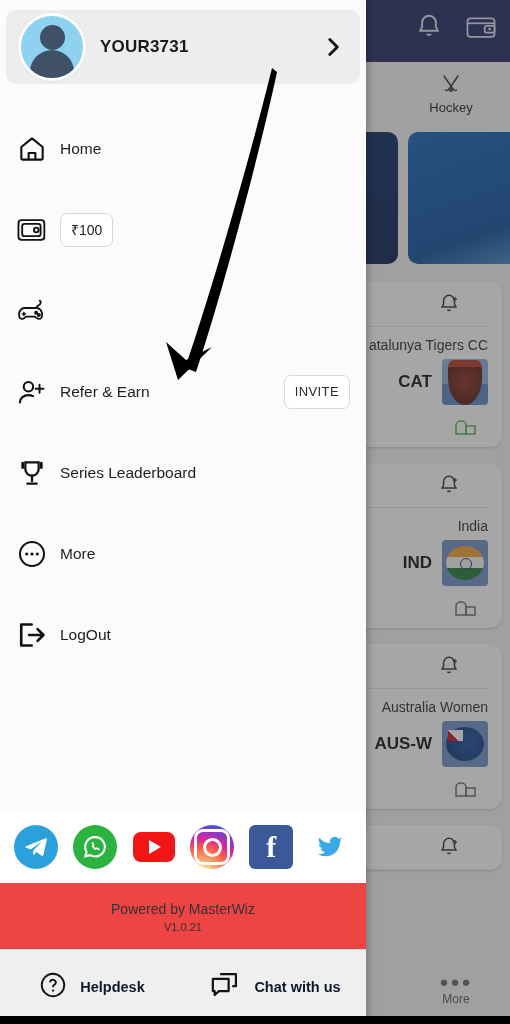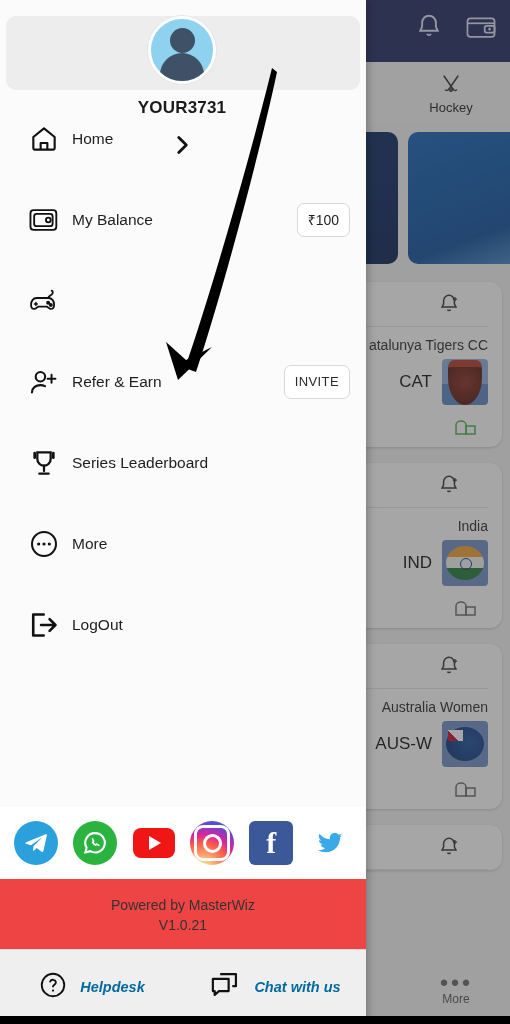--- a/index.html
+++ b/index.html
@@ -31,21 +31,21 @@
 
   .bg-cards{position:absolute;left:0;top:282px;width:510px;}
   .mcard{margin:0 8px 16px 8px;background:#fdfdfd;border-radius:12px;box-shadow:0 1px 3px rgba(0,0,0,.18);overflow:hidden;}
   .mcard-top{height:44px;display:flex;align-items:center;justify-content:flex-end;padding-right:40px;}
   .bell-plus{width:26px;height:26px;}
   .mcard-div{height:1px;background:#e6e6e6;margin:0 14px;}
   .mcard-body{padding:10px 14px 12px 14px;}
   .team-row{display:flex;align-items:center;justify-content:flex-end;gap:10px;}
   .team-name{font-size:14px;color:#2b2b2b;text-align:left;white-space:nowrap;}
   .team-line2{display:flex;align-items:center;justify-content:flex-end;gap:10px;margin-top:6px;}
-  .team-abbr{font-size:17px;font-weight:normal;color:#111;text-align:right;}
+  .team-abbr{font-size:17px;font-weight:bold;color:#111;text-align:right;}
   .crest{width:46px;height:46px;border-radius:4px;background:#6f8ec6;display:flex;align-items:center;justify-content:center;overflow:hidden;}
   .crest .ball{width:38px;height:34px;border-radius:50%;}
   .crest.ind .ball{background:linear-gradient(#f0a030 0 33%,#f2f2ef 33% 66%,#1f7a37 66% 100%);position:relative;}
   .crest.ind .ball:after{content:"";position:absolute;left:50%;top:50%;width:10px;height:10px;margin:-5px 0 0 -5px;border:1.6px solid #20398f;border-radius:50%;}
   .crest.aus .ball{background:radial-gradient(circle at 62% 45%,#1d4fa0 0%,#123a7e 70%);position:relative;}
   .crest.aus .ball:before{content:"";position:absolute;left:2px;top:3px;width:15px;height:11px;background:linear-gradient(45deg,#c8102e 40%,#ffffff 41%);}
   .crest.cat{background:linear-gradient(#8fb0dd 0 55%,#5d86c4 55% 100%);}
   .crest.cat .ball{background:radial-gradient(circle at 50% 40%,#8c2f22 0%,#5e1d14 70%);border-radius:6px 6px 50% 50%/8px 8px 60% 60%;height:38px;width:34px;border-top:7px solid #b03a2a;}
   .mcard-foot{display:flex;justify-content:flex-end;padding:0 22px 8px 0;}
   .lineup-ico{width:28px;height:22px;}
@@ -55,32 +55,32 @@
   .bnav-dots{letter-spacing:2px;font-size:15px;color:#666;line-height:10px;}
   .bnav-label{font-size:12px;color:#555;}
 
   
   .scrim{position:absolute;inset:0;background:rgba(60,60,60,.45);}
 
   
   .drawer{position:absolute;left:0;top:0;width:366px;height:1024px;background:#fbfbfb;
     display:flex;flex-direction:column;box-shadow:2px 0 8px rgba(0,0,0,.25);}
 
-  .profile-card{margin:16px 6px 0 6px;height:74px;background:#ededed;border-radius:10px;
-    display:flex;align-items:center;padding:0 14px 0 12px;box-sizing:border-box;gap:14px;flex-direction:column;}
+  .profile-card{margin:10px 6px 0 6px;height:74px;background:#ededed;border-radius:10px;
+    display:flex;align-items:center;padding:0 14px 0 12px;box-sizing:border-box;gap:14px;}
   .avatar{width:62px;height:62px;border-radius:50%;background:#8ed2ef;border:3px solid #fff;
     box-shadow:0 0 0 1px #dfe6ea;position:relative;overflow:hidden;flex:0 0 auto;}
   .avatar .head{position:absolute;left:50%;top:9px;width:25px;height:25px;margin-left:-12.5px;border-radius:50%;background:#3f5166;}
   .avatar .body{position:absolute;left:50%;top:34px;width:44px;height:34px;margin-left:-22px;border-radius:22px 22px 0 0;background:#3f5166;}
   .profile-txt{flex:1;min-width:0;}
   .pname{font-size:17px;font-weight:bold;color:#1a1a1a;letter-spacing:.2px;}
   .plevel{font-size:14px;color:#4a4a4a;margin-top:3px;}
   .chev{width:26px;height:26px;flex:0 0 auto;}
 
-  .menu{flex:1;padding-top:8px;margin-left:12px;}
+  .menu{flex:1;padding-top:24px;}
   .mitem{height:81px;display:flex;align-items:center;padding:0 16px 0 16px;box-sizing:border-box;gap:0;}
   .mico{width:44px;flex:0 0 auto;display:flex;align-items:center;justify-content:flex-start;}
   .mlabel{flex:1;font-size:15.5px;color:#1e1e1e;}
   .pill{min-width:52px;height:34px;border:1px solid #d8d8d8;border-radius:7px;background:#fff;
     display:flex;align-items:center;justify-content:center;padding:0 10px;box-sizing:border-box;
     font-size:14px;color:#222;}
   .pill.invite{font-size:13px;letter-spacing:.4px;color:#2b2b2b;}
 
   .socials{height:72px;display:flex;align-items:center;justify-content:space-between;padding:0 14px;box-sizing:border-box;background:#fff;}
   .soc{width:44px;height:44px;border-radius:50%;display:flex;align-items:center;justify-content:center;}
@@ -91,25 +91,25 @@
   .soc.facebook{background:#3b5998;border-radius:6px;}
   .soc.twitter{background:transparent;}
   .yt-box{width:42px;height:30px;background:#f01616;border-radius:8px;display:flex;align-items:center;justify-content:center;}
   .yt-tri{width:0;height:0;border-left:12px solid #fff;border-top:7px solid transparent;border-bottom:7px solid transparent;margin-left:3px;}
   .ig-outer{width:30px;height:30px;border:3px solid #fff;border-radius:9px;display:flex;align-items:center;justify-content:center;}
   .ig-inner{width:13px;height:13px;border:3px solid #fff;border-radius:50%;}
   .fb-f{font-size:30px;font-weight:bold;color:#fff;font-family:"Liberation Serif",serif;line-height:30px;}
 
   .powered{background:#ef4444;padding:18px 0 16px 0;text-align:center;}
   .powered .p1{font-size:14px;color:#333;}
-  .powered .p2{font-size:14px;color:#333;margin-top:4px;}
+  .powered .p2{font-size:11px;color:#333;margin-top:4px;}
 
   .helpbar{height:74px;background:#efefef;border-top:1px solid #dcdcdc;display:flex;align-items:center;}
   .help-cell{flex:1;display:flex;align-items:center;justify-content:center;gap:12px;}
-  .help-label{font-size:14.5px;font-weight:bold;color:#0369a1;font-style:italic;}
+  .help-label{font-size:14.5px;font-weight:bold;color:#0f172a;}
 
   .sysbar{position:absolute;left:0;bottom:0;width:510px;height:8px;background:#000;}
 
   
   .arrow-layer{position:absolute;inset:0;pointer-events:none;}
 </style>
 </head>
 <body>
 
 <div class="screen">
@@ -319,21 +319,20 @@
       </div>
 
       <div class="mitem">
         <div class="mico">
           <svg width="32" height="30" viewBox="0 0 26 22" fill="none" stroke="#111" stroke-width="1.5">
             <rect x="2" y="3" width="21" height="16" rx="2.5"></rect>
             <rect x="5" y="6" width="15" height="10" rx="2"></rect>
             <circle cx="16.5" cy="11" r="1.9"></circle>
           </svg>
         </div>
-        <div class="mlabel">My Balance</div>
         <div class="pill">₹100</div>
       </div>
 
       <div class="mitem">
         <div class="mico">
           <svg width="34" height="30" viewBox="0 0 28 22" fill="none" stroke="#111" stroke-width="1.5" stroke-linecap="round">
             <path d="M7 8.5C4.5 8.5 2.5 11 2.5 14c0 2 1 3.5 2.6 3.5 1.6 0 2.2-1.4 3.4-1.9h7c1.2.5 1.8 1.9 3.4 1.9 1.6 0 2.6-1.5 2.6-3.5 0-3-2-5.5-4.5-5.5z"></path>
             <path d="M16.5 8.5c.8-2 2.5-2.2 3.4-3.3.8-1 .6-2.2-.4-2.7"></path>
             <path d="M6.5 12.2v2.4M5.3 13.4h2.4" stroke-width="1.3"></path>
             <circle cx="16.6" cy="12.4" r=".9" fill="#111"></circle>

